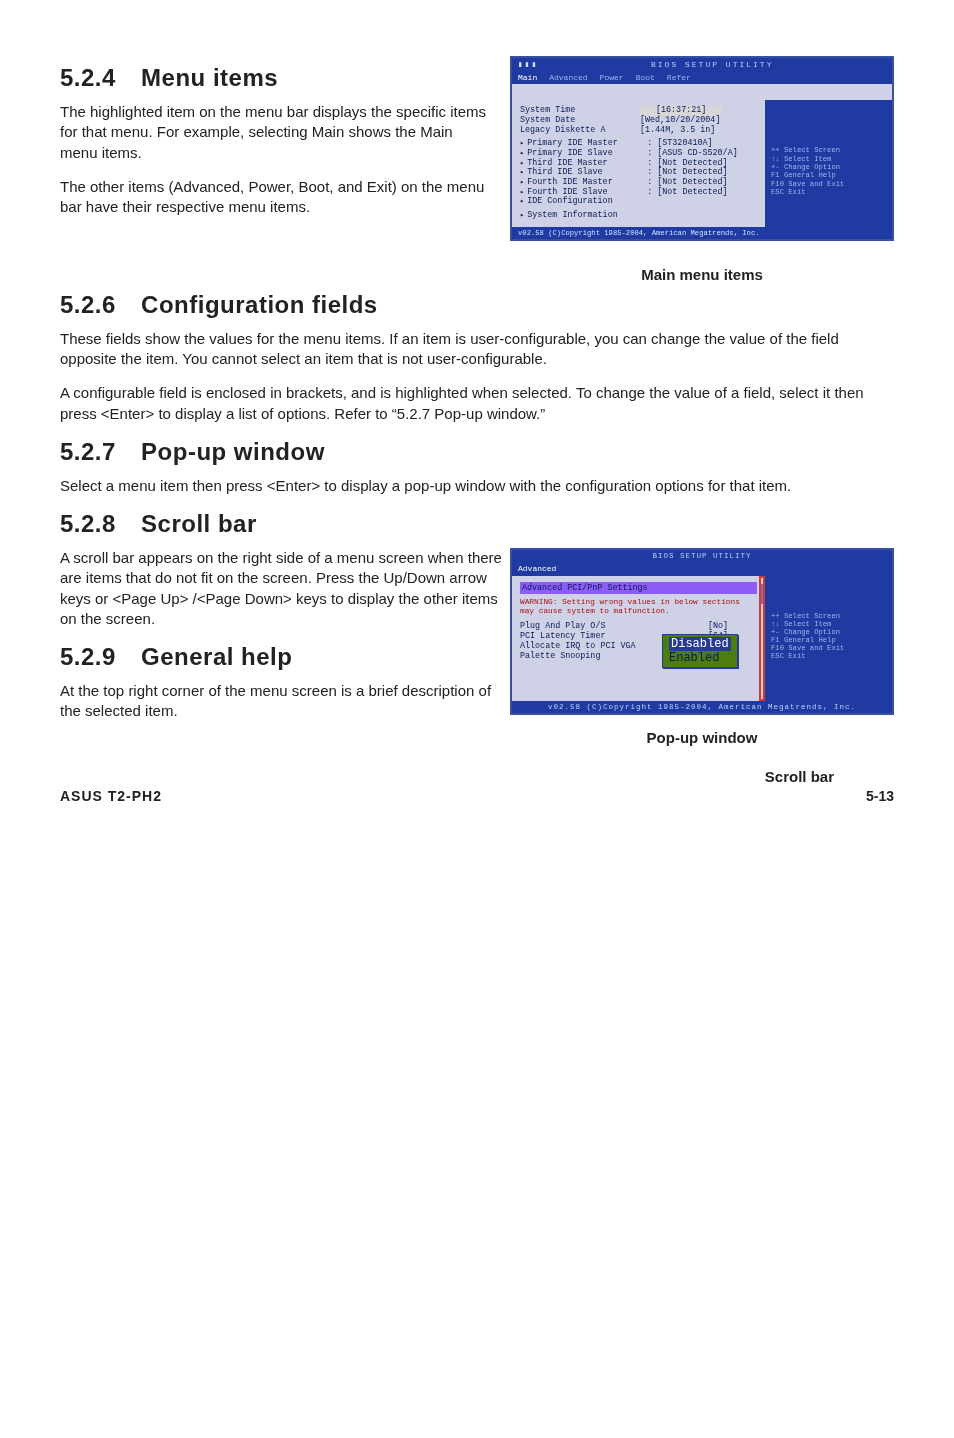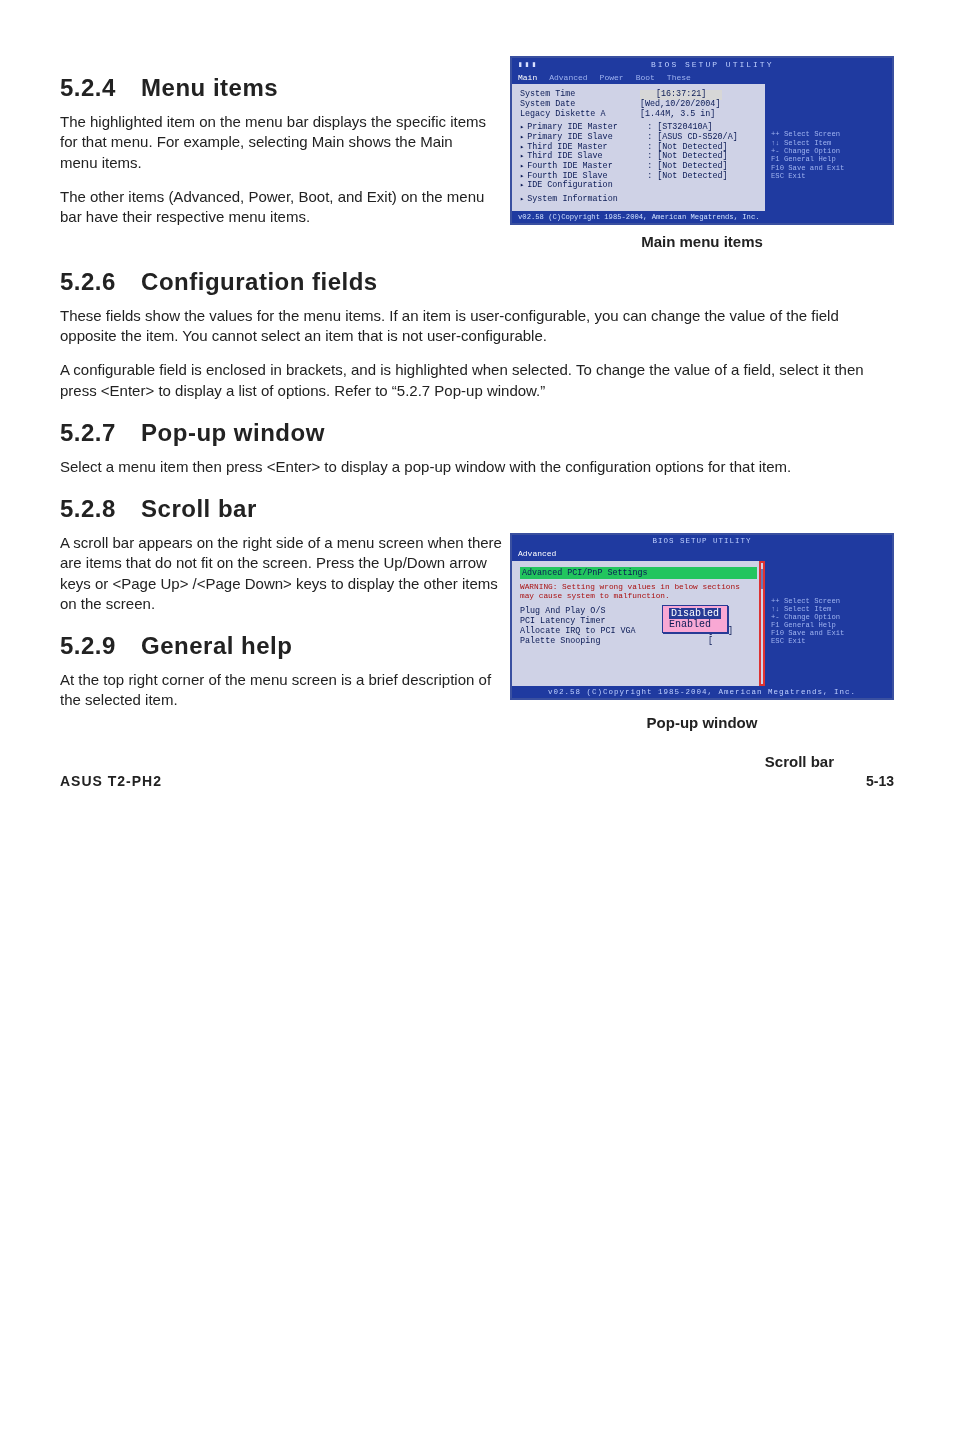--- a/index.html
+++ b/index.html
@@ -11,21 +11,21 @@
     width: 954px;
   }
   .page {
     padding: 56px 60px 40px 60px;
     position: relative;
     box-sizing: border-box;
   }
   h2.section {
     font-size: 24px;
     font-weight: bold;
-    margin: 18px 0 10px 0;
+    margin: 8px 0 10px 0;
     letter-spacing: 0.5px;
   }
   h2.section .num { margin-right: 18px; }
   p.body {
     font-size: 15px;
     line-height: 1.35;
     margin: 0 0 14px 0;
   }
   .row-top {
     display: flex;
@@ -60,20 +60,21 @@
     background: #1f3aa0;
     color: #9fb3f0;
     padding: 2px 6px;
     display: flex;
     gap: 12px;
     font-size: 8px;
   }
   .bios .tabs span.active { color: #fff; }
   .bios .panes {
     display: flex;
+    margin-top: 16px;
   }
   .bios .main-pane {
     flex: 1;
     background: #cfd2e6;
     padding: 6px 8px;
   }
   .bios .side-pane {
     width: 115px;
     background: #1f3aa0;
     color: #9fb3f0;
@@ -100,38 +101,38 @@
     font-size: 8.4px;
     background: #cfd2e6;
     color: #0a1a55;
   }
   .bios2 .titlebar, .bios2 .statusbar { background:#1f3aa0; color:#bfd0ff; padding:2px 6px; font-size:7.5px; letter-spacing:1px; text-align:center;}
   .bios2 .tabs { background:#1f3aa0; padding:2px 6px; }
   .bios2 .tabs span { color:#fff; font-size:8px;}
   .bios2 .panes { display:flex; }
   .bios2 .main-pane { flex:1; padding:6px 8px; position:relative; }
   .bios2 .side-pane { width:115px; background:#1f3aa0; color:#9fb3f0; padding:6px; font-size:7.2px;}
-  .bios2 .heading { background:#22c55e; display:block; padding:1px 2px;}
+  .bios2 .heading { background:#8b5cf6; display:block; padding:1px 2px;}
   .bios2 .warn { color:#a11; font-size:7.8px; line-height:1.1; margin:4px 0 6px;}
   .bios2 .kv { display:flex; }
   .bios2 .kv .k { width:188px;}
   .bios2 .popup {
-    position:absolute; left:150px; top:44px;
-    background:#f9a8d4; border:1px solid #273a95;
-    padding:2px 6px; font-size:10px; color:#0a1a55;
+    position:absolute; left:150px; top:58px;
+    background:#4d7c0f; border:1px solid #273a95;
+    padding:2px 6px; font-size:12px; color:#0a1a55;
     box-shadow: 1px 1px 0 #273a95;
   }
   .bios2 .scroll {
     position:absolute; right:0; top:0; bottom:0; width:6px;
     border-left:2px solid #d33; border-top:2px solid #d33; border-right:2px solid #d33; border-bottom:2px solid #d33;
     box-sizing:border-box;
   }
   .bios2 .scroll .thumb { background:#6b7ab5; height:20px; width:100%; margin-top:6px;}
 
-  .bios-caption { text-align:center; font-weight:bold; font-size:15px; margin-top:8px; }
+  .bios-caption { text-align:center; font-weight:bold; font-size:15px; margin-top:25px; }
   .bios-caption2 { text-align:center; font-weight:bold; font-size:15px; margin-top:14px; }
   .scroll-label { text-align:right; font-weight:bold; font-size:15px; margin-top:22px; padding-right:60px;}
 
   .row-bottom {
     display: flex;
     gap: 8px;
     align-items: flex-start;
     margin-top: 4px;
   }
   .row-bottom .left { flex: 1 1 auto; }
@@ -165,21 +166,21 @@
         <div class="titlebar">
           <span>▮▮▮</span>
           <span class="center">BIOS SETUP UTILITY</span>
           <span></span>
         </div>
         <div class="tabs">
           <span class="active">Main</span>
           <span>Advanced</span>
           <span>Power</span>
           <span>Boot</span>
-          <span>These</span>
+          <span>Refer</span>
         </div>
         <div class="panes">
           <div class="main-pane">
             <div class="kv">
                 <span class="k">System Time</span>
                 <span class="v sel">[16:37:21]</span>
               </div>
             <div class="kv">
                 <span class="k">System Date</span>
                 <span class="v">[Wed,10/20/2004]</span>

